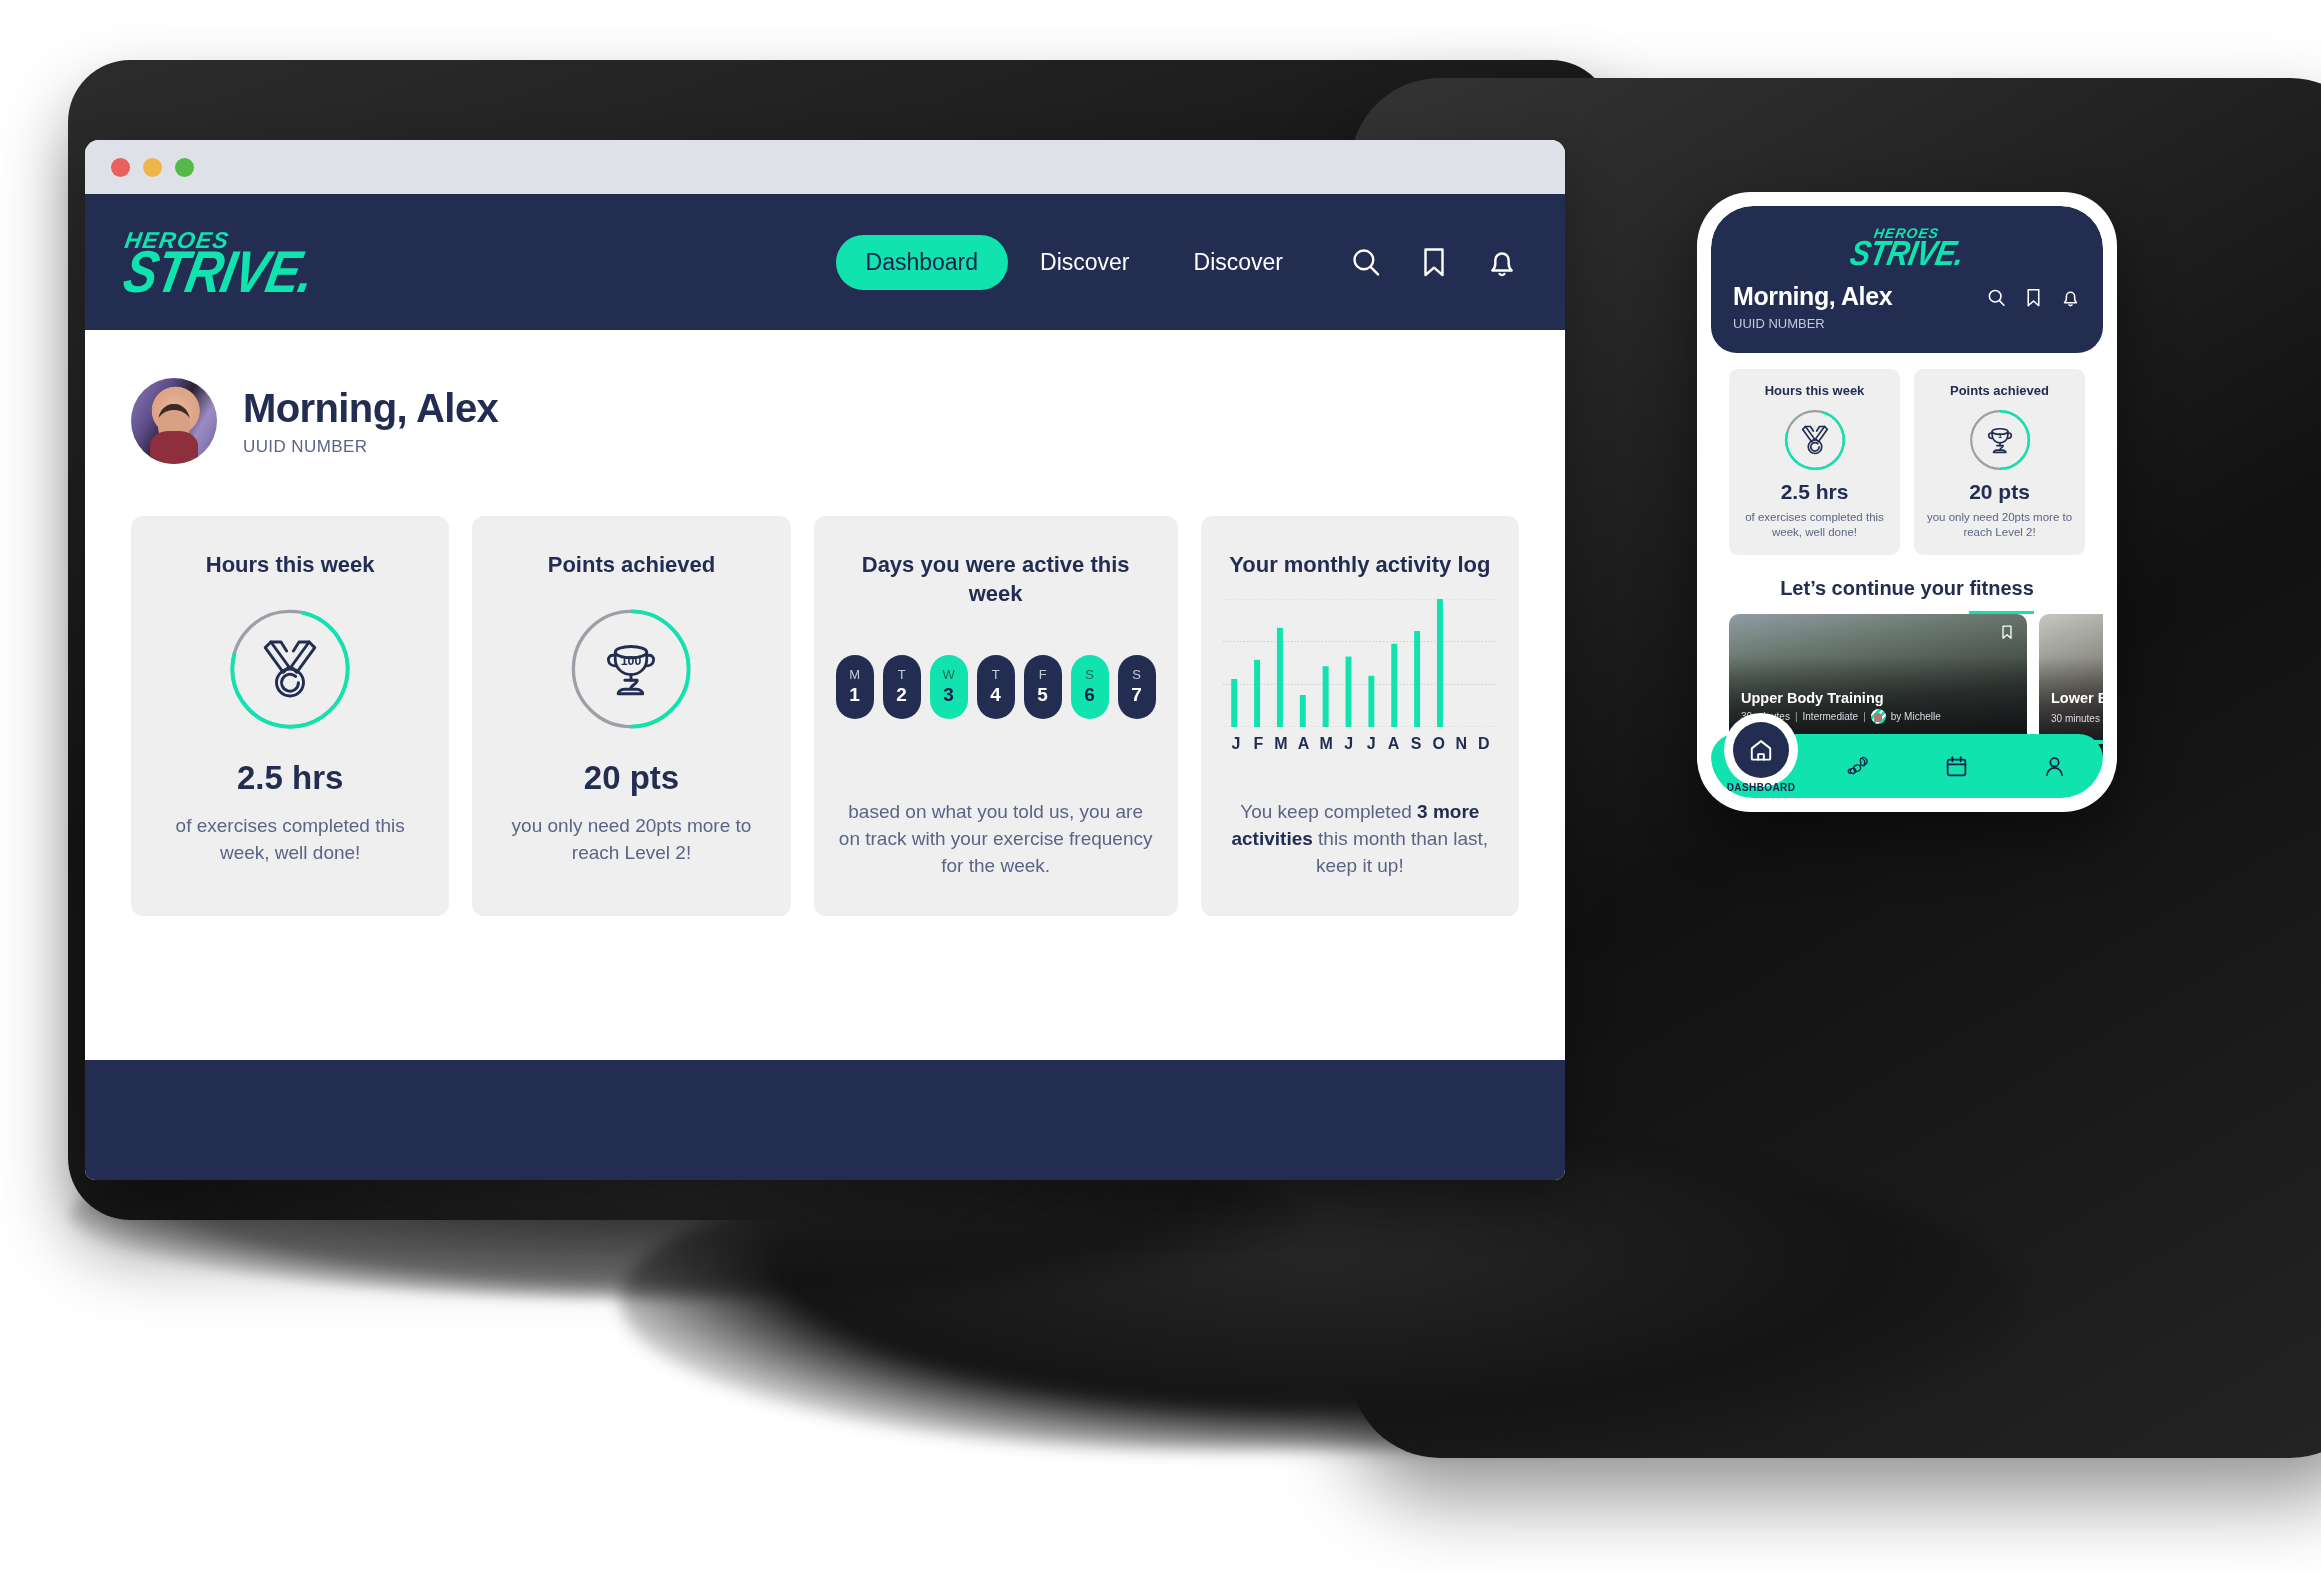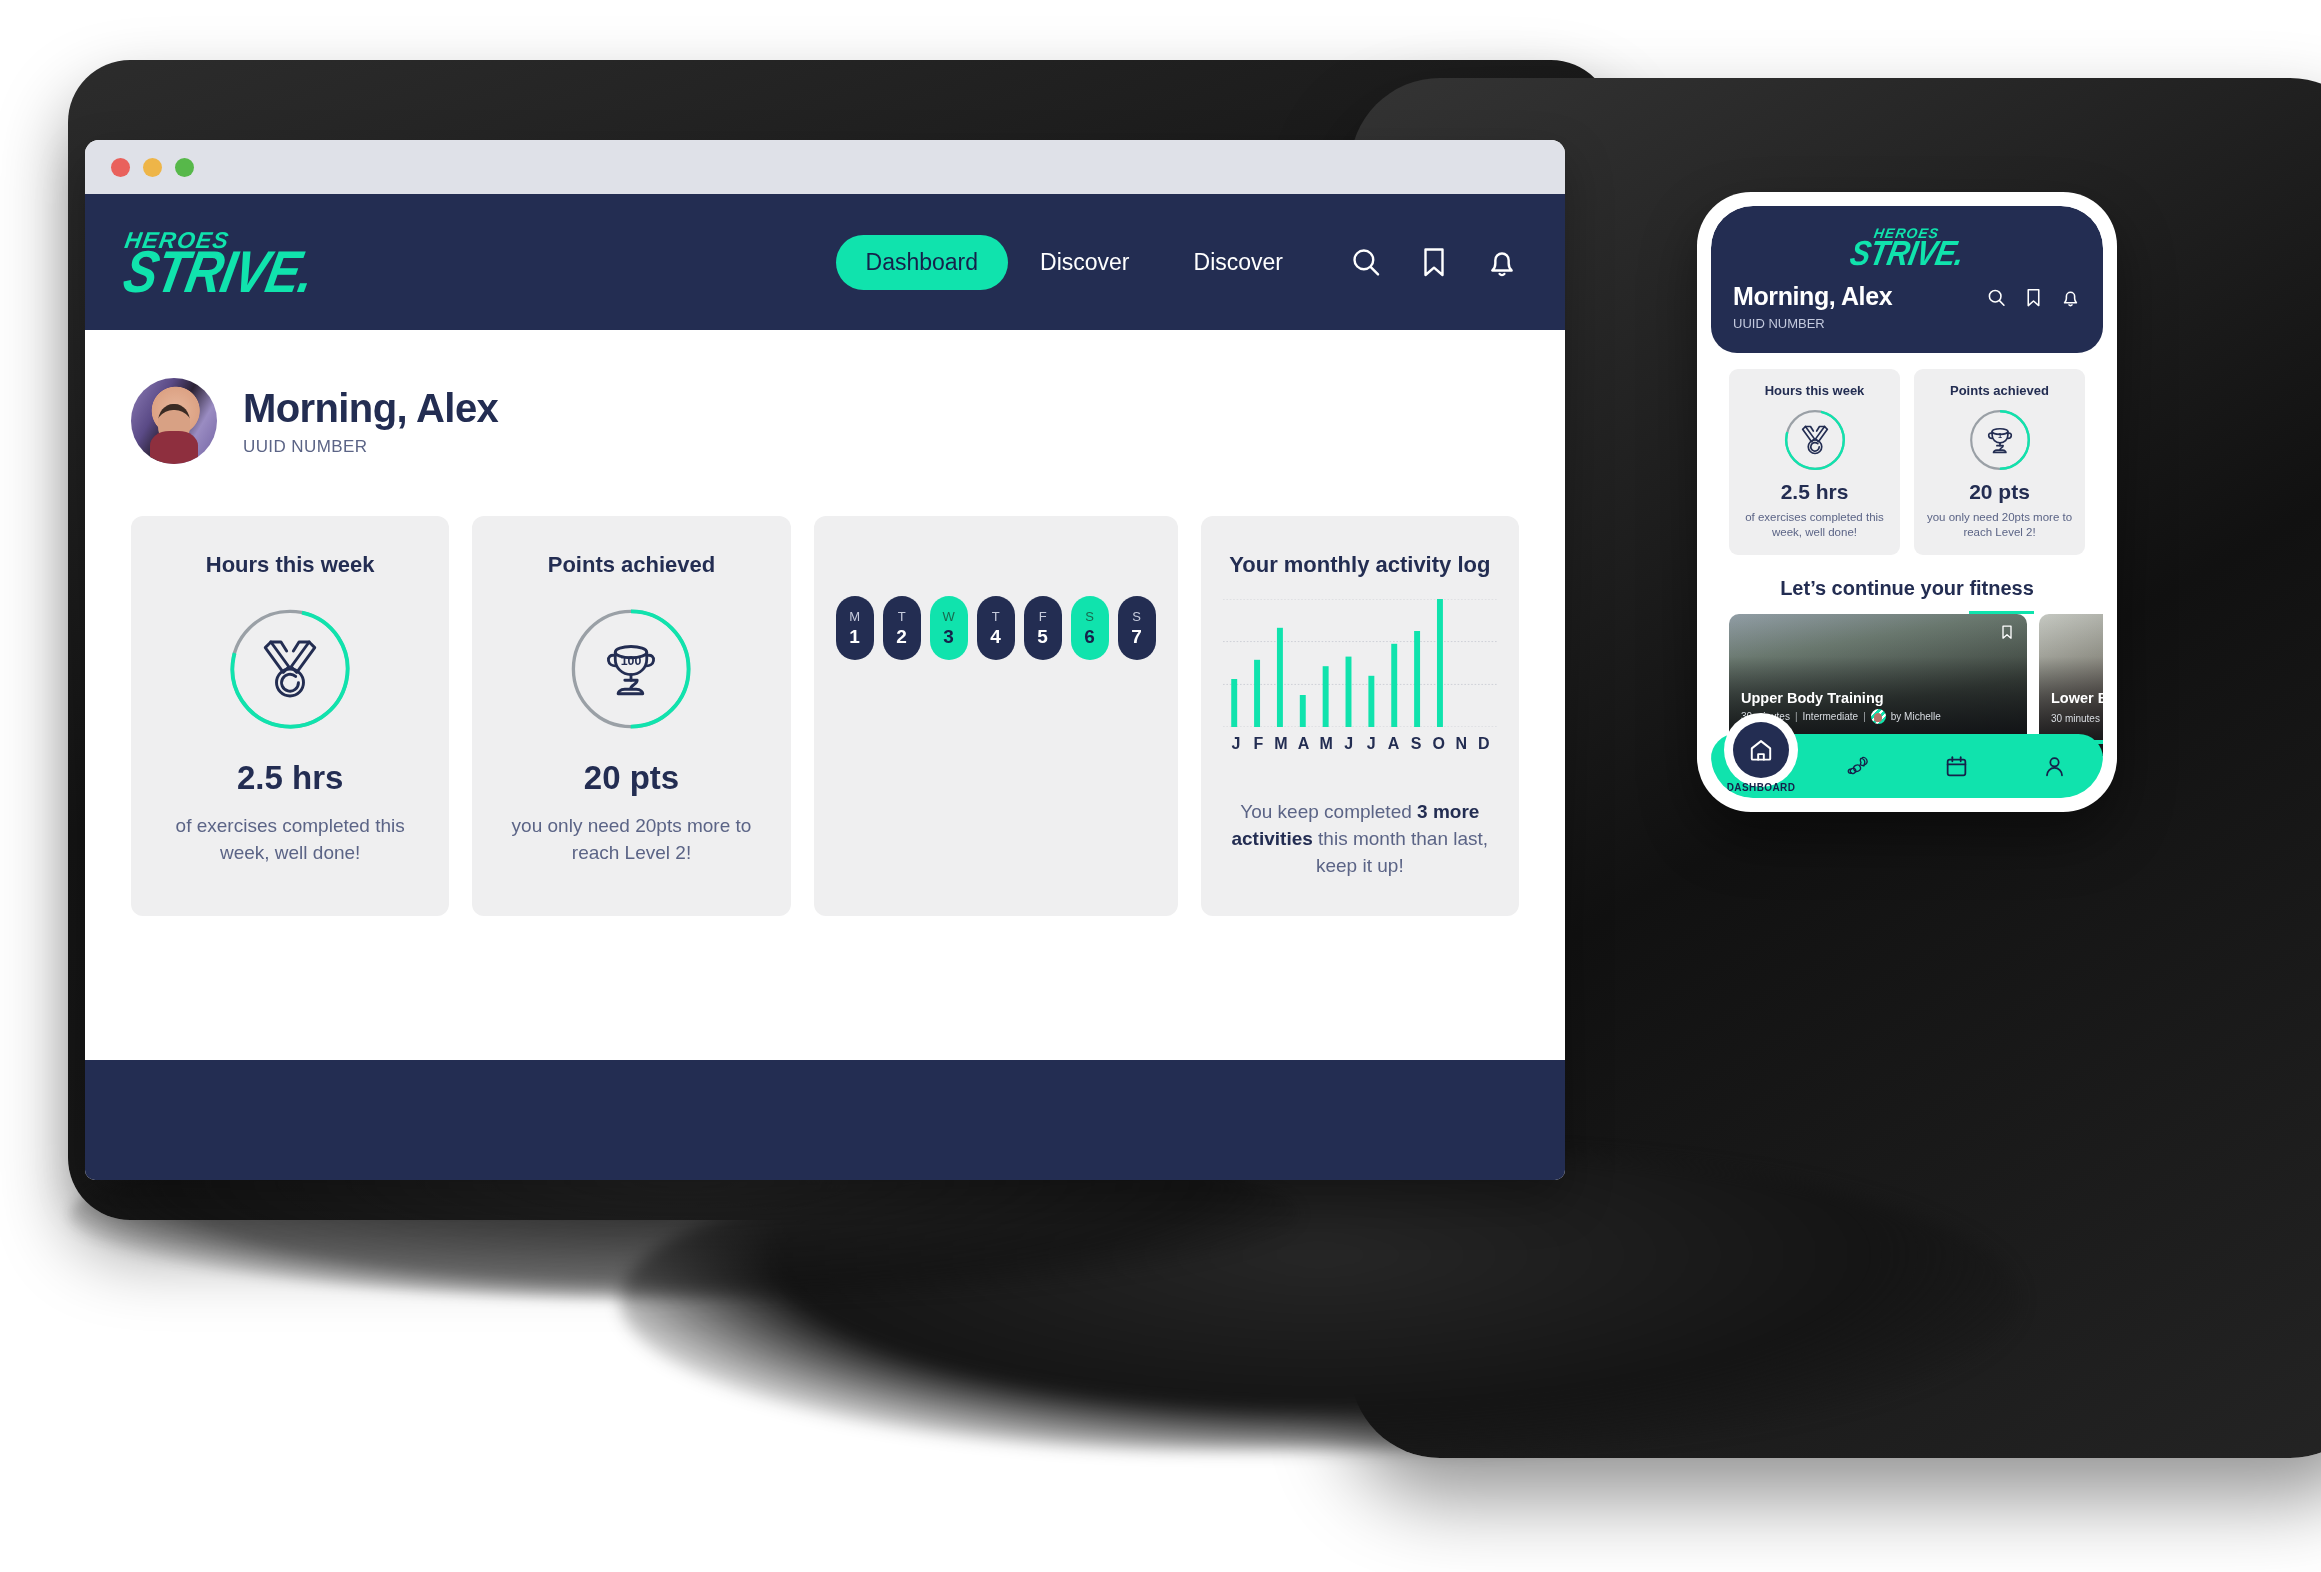--- a/index.html
+++ b/index.html
@@ -321,20 +321,21 @@
             <path d="M26.5 42h11c0 4-6 4-6 8h-5c-4.5 0-6 3-6 4h22c0-1-1.5-4-6-4h-5"></path>
             <text x="32" y="28" font-family="Liberation Sans, sans-serif" font-size="11" font-weight="700" fill="#232d52" stroke="none" text-anchor="middle">100</text>
           </svg>
         </span>
       </div>
       <div class="card-value">20 pts</div>
       <div class="card-desc">you only need 20pts more to reach Level 2!</div>
     </div>
 
     <div class="card">
+      <div class="card-title">Days you were active this week</div>
       <div class="days-row">
         <div class="day">
           <span class="day-l">M</span>
           <span class="day-n">1</span>
         </div>
         <div class="day">
           <span class="day-l">T</span>
           <span class="day-n">2</span>
         </div>
         <div class="day active">
@@ -351,20 +352,21 @@
         </div>
         <div class="day active">
           <span class="day-l">S</span>
           <span class="day-n">6</span>
         </div>
         <div class="day">
           <span class="day-l">S</span>
           <span class="day-n">7</span>
         </div>
       </div>
+      <div class="card-desc" style="margin-top:auto;padding-bottom:6px">based on what you told us, you are on track with your exercise frequency for the week.</div>
     </div>
 
     <div class="card">
       <div class="card-title">Your monthly activity log</div>
       <div class="chart">
         <svg id="bars-svg" viewBox="0 0 240 100" preserveAspectRatio="none">
             <line x1="0" x2="240" y1="100" y2="100" stroke="#b9bcc6" stroke-width="0.6" stroke-dasharray="1.6 1.8" vector-effect="non-scaling-stroke"></line>
             <line x1="0" x2="240" y1="66.75" y2="66.75" stroke="#b9bcc6" stroke-width="0.6" stroke-dasharray="1.6 1.8" vector-effect="non-scaling-stroke"></line>
             <line x1="0" x2="240" y1="33.25" y2="33.25" stroke="#b9bcc6" stroke-width="0.6" stroke-dasharray="1.6 1.8" vector-effect="non-scaling-stroke"></line>
             <line x1="0" x2="240" y1="0" y2="0" stroke="#b9bcc6" stroke-width="0.6" stroke-dasharray="1.6 1.8" vector-effect="non-scaling-stroke"></line>

